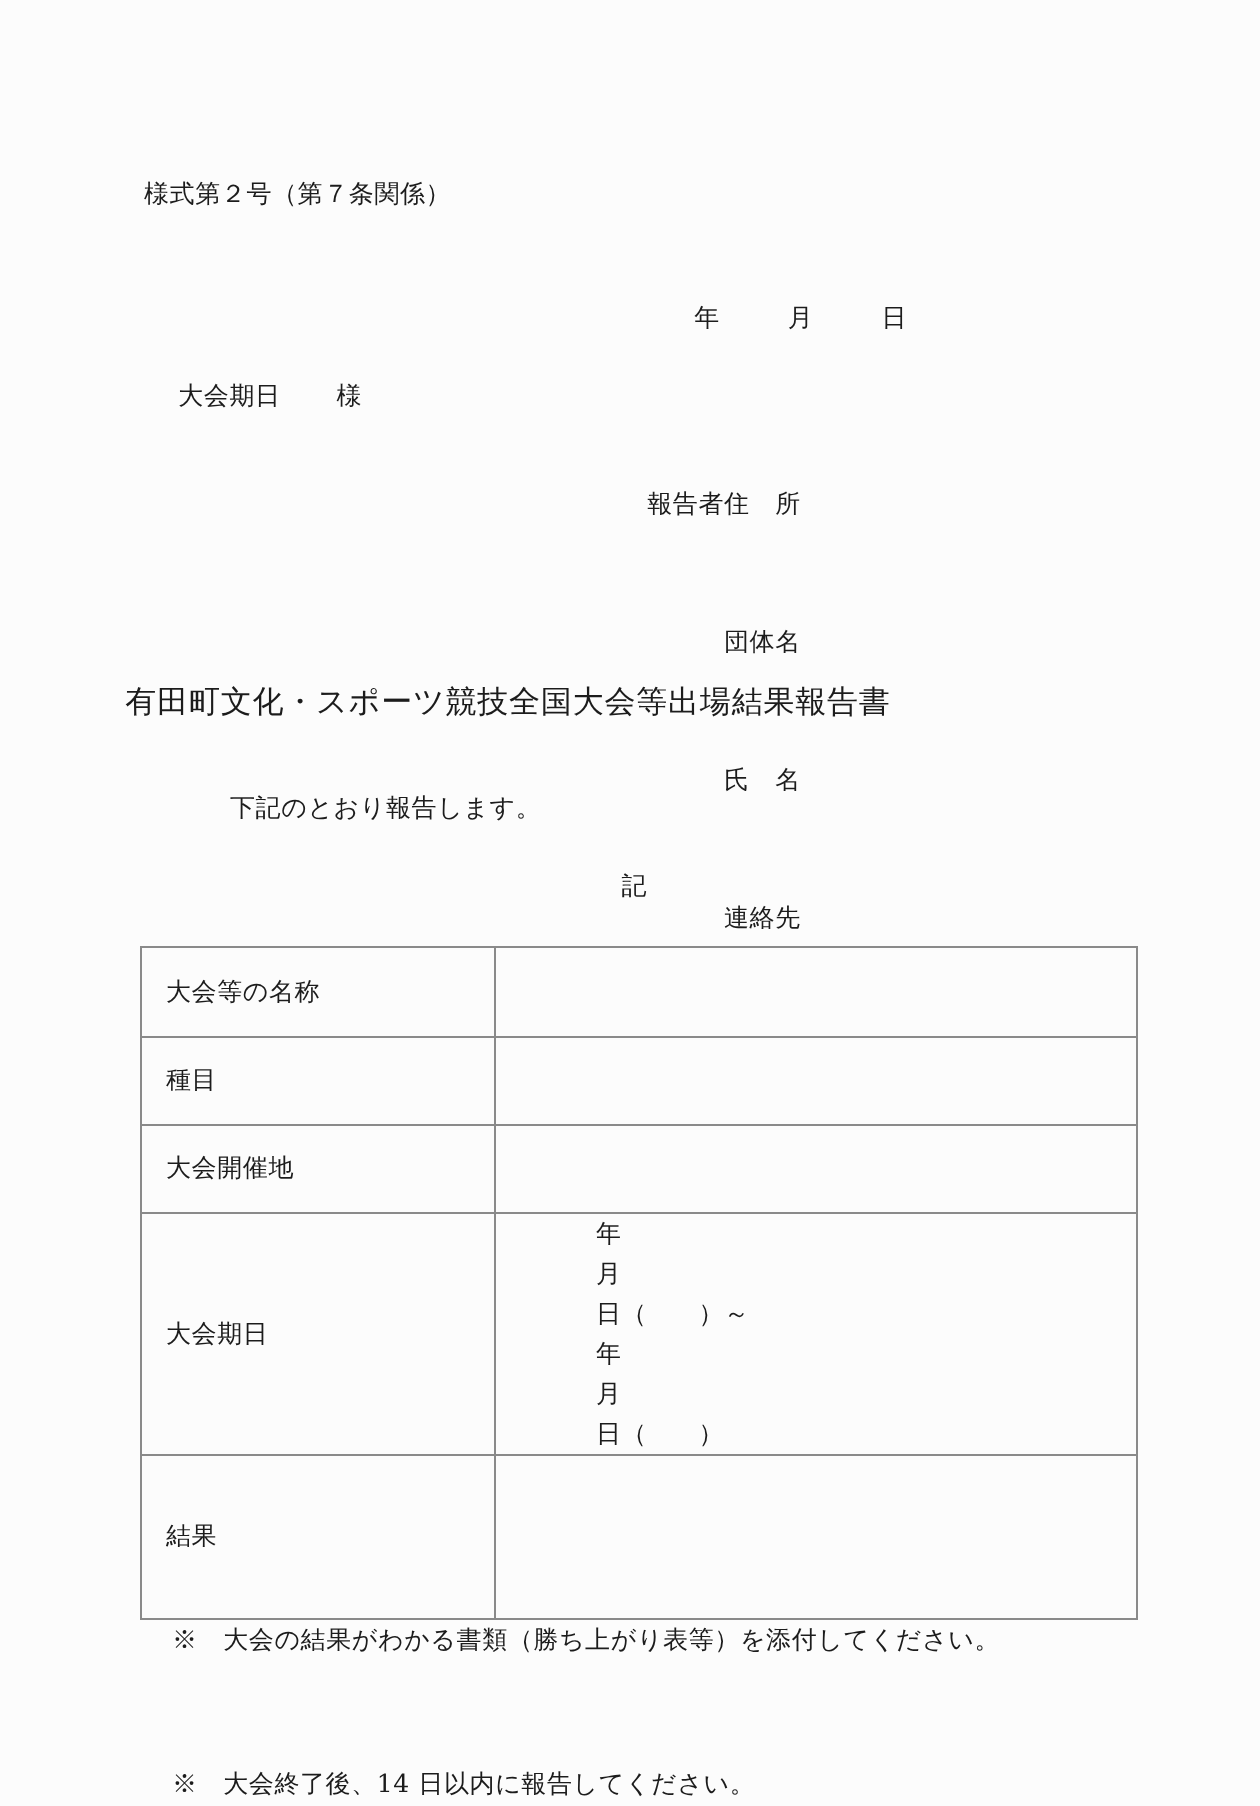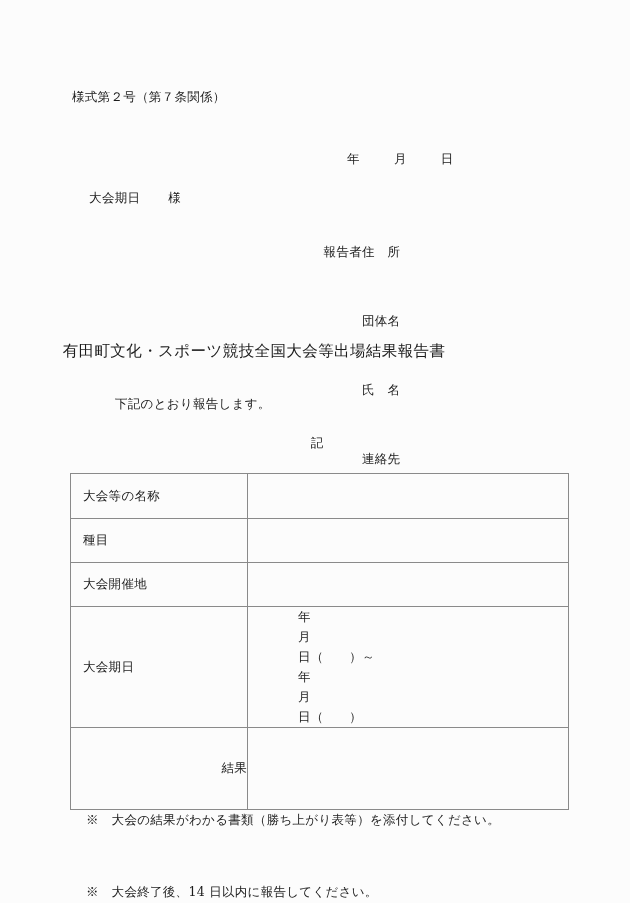--- a/index.html
+++ b/index.html
@@ -123,21 +123,20 @@
     padding-left: 12px;
   }
   .row-h-a { height: 45px; font-family: Liberation Serif, serif; }
   .row-h-b { height: 44px; margin-top: 17px; }
   .row-h-c { height: 44px; padding-left: 12px; }
   .row-h-d { height: 45px; }
   .row-h-e { height: 82px; }
 
   .form-table .result-label {
     vertical-align: middle;
-    text-align: right;
   }
 
   
   .period {
     font-size: 12.5px;
     line-height: 20px;
     padding-left: 38px;
     letter-spacing: 0.3px;
   }
   .period span { display: block; white-space: pre; }

